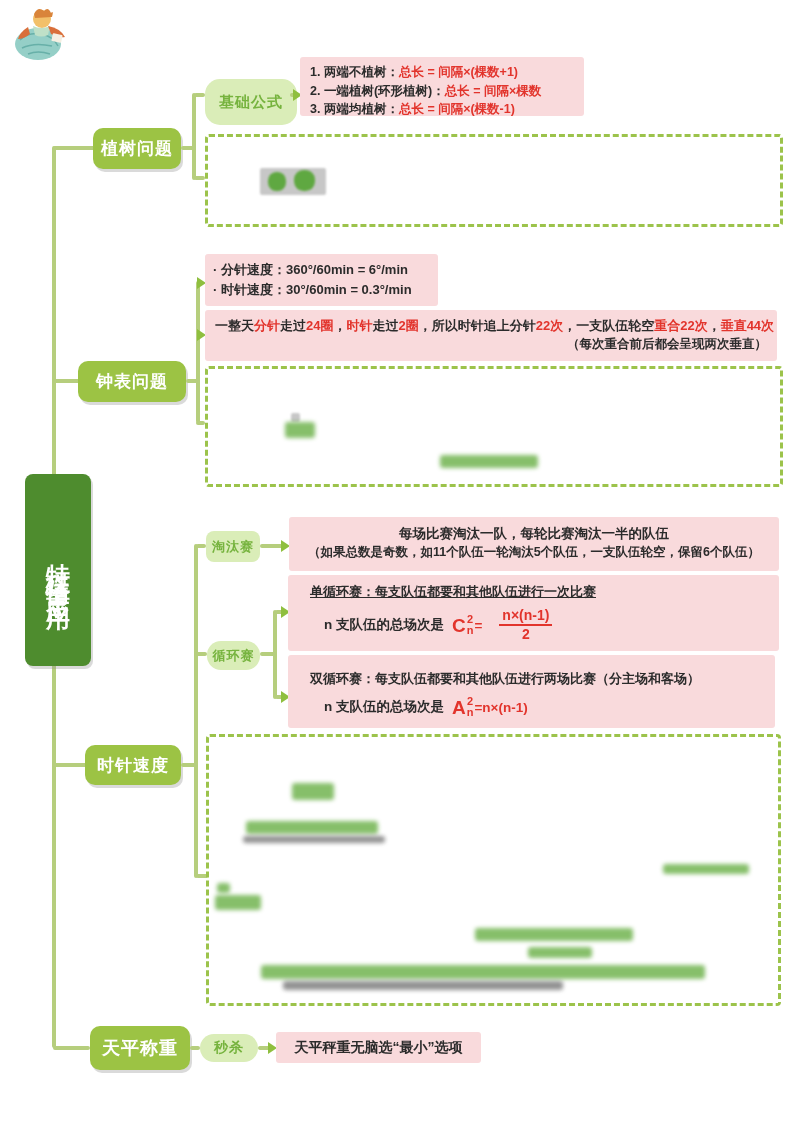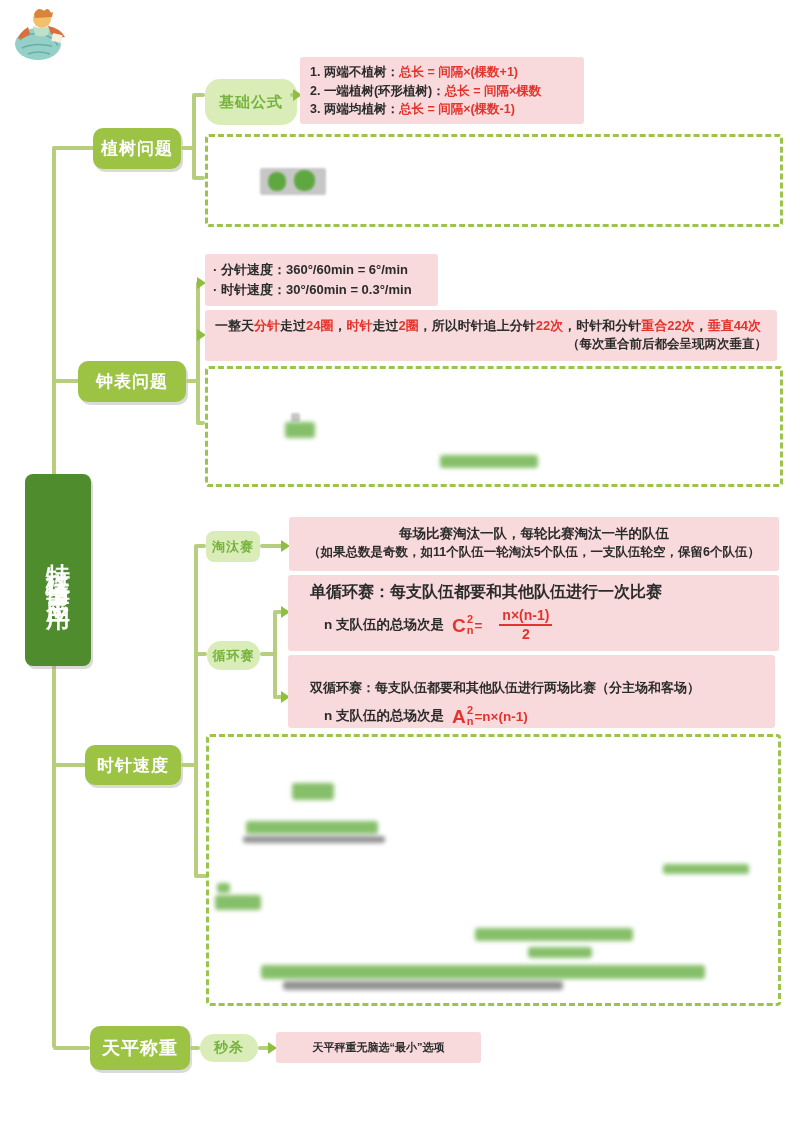--- a/index.html
+++ b/index.html
@@ -83,21 +83,21 @@
     <span>植树问题</span>
   </div>
   <div class="h-line" style="left:181px;top:146px;width:13px;"></div>
   <div class="v-line" style="left:192px;top:93px;height:87px;"></div>
   <div class="h-line" style="left:194px;top:93px;width:11px;"></div>
   <div class="pill" style="left:205px;top:79px;width:92px;height:46px;font-size:15px;">
     <span>基础公式</span>
   </div>
   <div class="h-line" style="left:290px;top:93px;width:8px;"></div>
   <div class="arrow-r" style="left:293px;top:89px;"></div>
-  <div class="pink" style="left:300px;top:57px;width:284px;height:67px;padding:6px 10px;font-size:12.5px;line-height:18.5px;box-sizing:border-box;">
+  <div class="pink" style="left:300px;top:57px;width:284px;height:59px;padding:6px 10px;font-size:12.5px;line-height:18.5px;box-sizing:border-box;">
     <div><span>1. 两端不植树：</span><span class="red">总长 = 间隔×(棵数+1)</span></div>
     <div><span>2. 一端植树(环形植树)：</span><span class="red">总长 = 间隔×棵数</span></div>
     <div><span>3. 两端均植树：</span><span class="red">总长 = 间隔×(棵数-1)</span></div>
   </div>
   <div class="h-line" style="left:194px;top:176px;width:11px;"></div>
   <div class="dash-box" style="left:205px;top:134px;width:572px;height:87px;">
     <div class="rem-grey" style="left:52px;top:31px;width:66px;height:27px;"></div>
     <div class="rem-blob" style="left:60px;top:35px;width:18px;height:19px;"></div>
     <div class="rem-blob" style="left:86px;top:33px;width:21px;height:21px;"></div>
   </div>
@@ -108,21 +108,21 @@
   </div>
   <div class="h-line" style="left:186px;top:379px;width:12px;"></div>
   <div class="v-line" style="left:196px;top:281px;height:142px;"></div>
   <div class="arrow-r" style="left:197px;top:277px;"></div>
   <div class="pink" style="left:205px;top:254px;width:233px;height:52px;padding:6px 8px;font-size:13px;line-height:20px;box-sizing:border-box;font-weight:600;">
     <div>· 分针速度：360°/60min = 6°/min</div>
     <div>· 时针速度：30°/60min = 0.3°/min</div>
   </div>
   <div class="arrow-r" style="left:197px;top:329px;"></div>
   <div class="pink" style="left:205px;top:310px;width:572px;height:51px;padding:6px 10px;font-size:13px;line-height:19px;box-sizing:border-box;">
-    <div style="white-space:nowrap;"><span>一整天</span><span class="red">分针</span><span>走过</span><span class="red">24圈</span><span>，</span><span class="red">时针</span><span>走过</span><span class="red">2圈</span><span>，所以时针追上分针</span><span class="red">22次</span><span>，时针和分针</span><span class="red">重合22次</span><span>，</span><span class="red">垂直44次</span></div>
+    <div style="white-space:nowrap;"><span>一整天</span><span class="red">分针</span><span>走过</span><span class="red">24圈</span><span>，</span><span class="red">时针</span><span>走过</span><span class="red">2圈</span><span>，所以时针追上分针</span><span class="red">22次</span><span>，一支队伍轮空</span><span class="red">重合22次</span><span>，</span><span class="red">垂直44次</span></div>
     <div style="text-align:right;font-size:12.5px;">（每次重合前后都会呈现两次垂直）</div>
   </div>
   <div class="h-line" style="left:196px;top:421px;width:9px;"></div>
   <div class="dash-box" style="left:205px;top:366px;width:572px;height:115px;">
     <div class="rem-grey" style="left:83px;top:44px;width:9px;height:9px;"></div>
     <div class="rem-g" style="left:77px;top:53px;width:30px;height:16px;"></div>
     <div class="rem-g" style="left:232px;top:86px;width:98px;height:13px;"></div>
   </div>
 
   <div class="h-line" style="left:53px;top:763px;width:34px;"></div>
@@ -148,41 +148,41 @@
     <span>循环赛</span>
   </div>
   <div class="h-line" style="left:260px;top:652px;width:16px;"></div>
   <div class="v-line" style="left:273px;top:610px;height:89px;"></div>
   <div class="h-line" style="left:275px;top:610px;width:9px;"></div>
   <div class="arrow-r" style="left:281px;top:606px;"></div>
   <div class="h-line" style="left:275px;top:695px;width:9px;"></div>
   <div class="arrow-r" style="left:281px;top:691px;"></div>
 
   <div class="pink" style="left:288px;top:575px;width:491px;height:76px;padding:8px 10px 0 22px;box-sizing:border-box;">
-    <div style="font-size:16px;line-height:18px;">
+    <div style="font-size:13px;line-height:18px;text-decoration:underline;">
       <span class="bold">单循环赛：</span><span style="font-weight:600;">每支队伍都要和其他队伍进行一次比赛</span>
     </div>
     <div style="margin-top:7px;font-size:13.5px;font-weight:600;display:flex;align-items:center;">
       <span style="margin-left:14px;">n 支队伍的总场次是</span>
       <span class="red fwrap" style="margin-left:8px;">
         <span class="fsym">C</span>
           <span class="supsub">
             <span>2</span>
             <span>n</span>
           </span>
           <span>=</span>
           <span class="frac">
             <span class="num">n×(n-1)</span>
             <span class="den">2</span>
           </span>
       </span>
     </div>
   </div>
 
-  <div class="pink" style="left:288px;top:655px;width:487px;height:73px;padding:24px 10px 0 22px;box-sizing:border-box;">
+  <div class="pink" style="left:288px;top:655px;width:487px;height:73px;padding:15px 10px 0 22px;box-sizing:border-box;">
     <div style="font-size:13px;line-height:18px;">
       <span class="bold">双循环赛：</span><span style="font-weight:600;">每支队伍都要和其他队伍进行两场比赛（分主场和客场）</span>
     </div>
     <div style="margin-top:8px;font-size:13.5px;font-weight:600;display:flex;align-items:center;">
       <span style="margin-left:14px;">n 支队伍的总场次是</span>
       <span class="red fwrap" style="margin-left:8px;">
         <span class="fsym">A</span>
           <span class="supsub">
             <span>2</span>
             <span>n</span>
@@ -209,17 +209,17 @@
   <div class="h-line" style="left:53px;top:1046px;width:37px;"></div>
   <div class="node-main" style="left:90px;top:1026px;width:100px;height:44px;font-size:18px;text-align:right;">
     <span>天平称重</span>
   </div>
   <div class="h-line" style="left:190px;top:1046px;width:10px;"></div>
   <div class="pill" style="left:200px;top:1034px;width:58px;height:28px;font-size:14px;border-radius:14px;">
     <span>秒杀</span>
   </div>
   <div class="h-line" style="left:258px;top:1046px;width:13px;"></div>
   <div class="arrow-r" style="left:268px;top:1042px;"></div>
-  <div class="pink" style="left:276px;top:1032px;width:205px;height:31px;display:flex;align-items:center;justify-content:center;font-size:11px;font-weight:700;">
+  <div class="pink" style="left:276px;top:1032px;width:205px;height:31px;display:flex;align-items:center;justify-content:center;font-size:14px;font-weight:700;">
     <span>天平秤重无脑选“最小”选项</span>
   </div>
 
 </div>
 
 </body></html>

